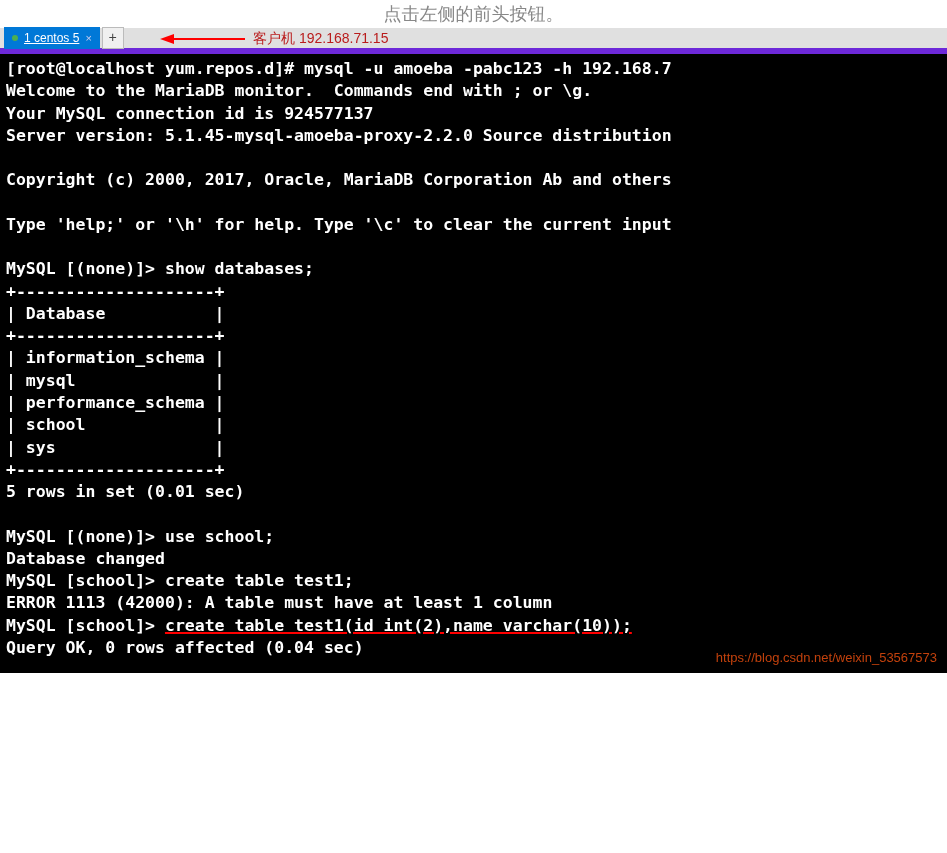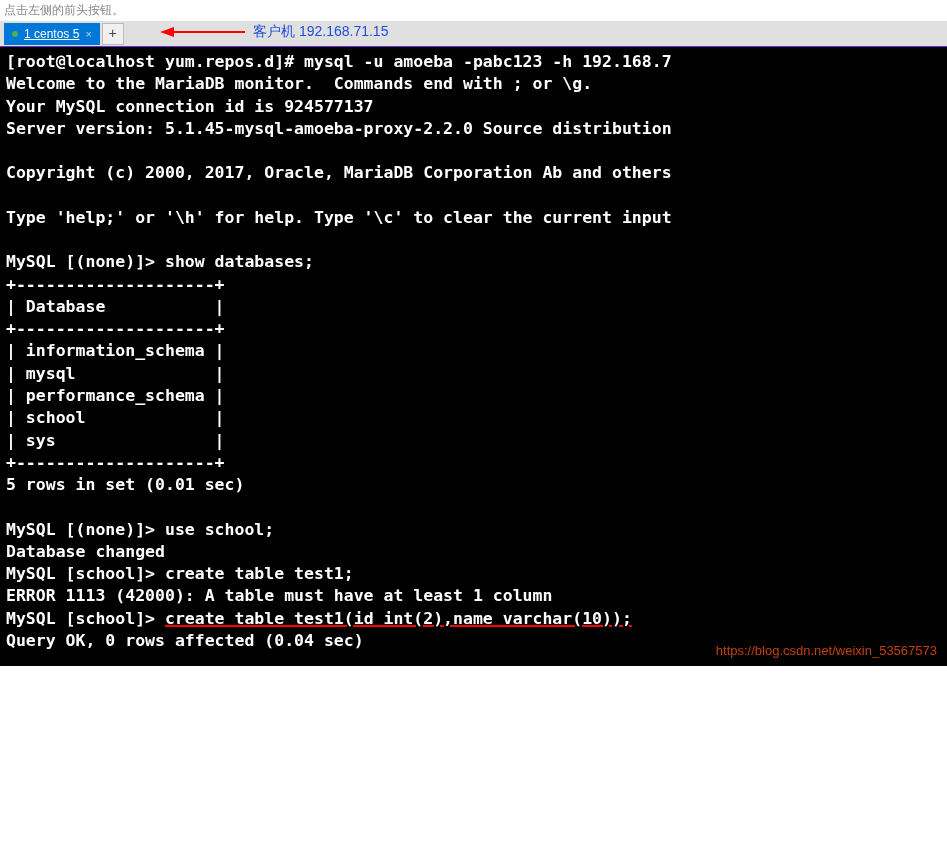--- a/index.html
+++ b/index.html
@@ -9,30 +9,31 @@
     }
     body {
       font-family: "Consolas", "Monaco", "Courier New", monospace;
       background: #fff;
       width: 947px;
       height: 853px;
       overflow: hidden;
     }
     .top-text {
       font-family: Liberation Sans, sans-serif;
-      font-size: 12px;
+      font-size: 18px;
       color: #888;
       padding: 2px 4px;
+      text-align: center;
     }
     .tab-bar {
       background: #e0e0e0;
       height: 26px;
       display: flex;
       align-items: center;
-      border-bottom: 1px solid #6d28d9;
+      border-bottom: 6px solid #6d28d9;
       position: relative;
     }
     .tab {
       background: #0078d7;
       color: #fff;
       height: 22px;
       display: flex;
       align-items: center;
       padding: 0 8px;
       font-family: Arial, sans-serif;
@@ -69,21 +70,21 @@
     }
     .annotation-top {
       position: absolute;
       left: 160px;
       top: 2px;
       display: flex;
       align-items: center;
       gap: 8px;
     }
     .annotation-text {
-      color: #1d4ed8;
+      color: #b91c1c;
       font-family: "Microsoft YaHei", sans-serif;
       font-size: 14px;
     }
     .terminal {
       background: #000;
       color: #fff;
       font-family: "Consolas", "Monaco", "DejaVu Sans Mono", monospace;
       font-size: 16.5px;
       font-weight: bold;
       line-height: 1.35;

